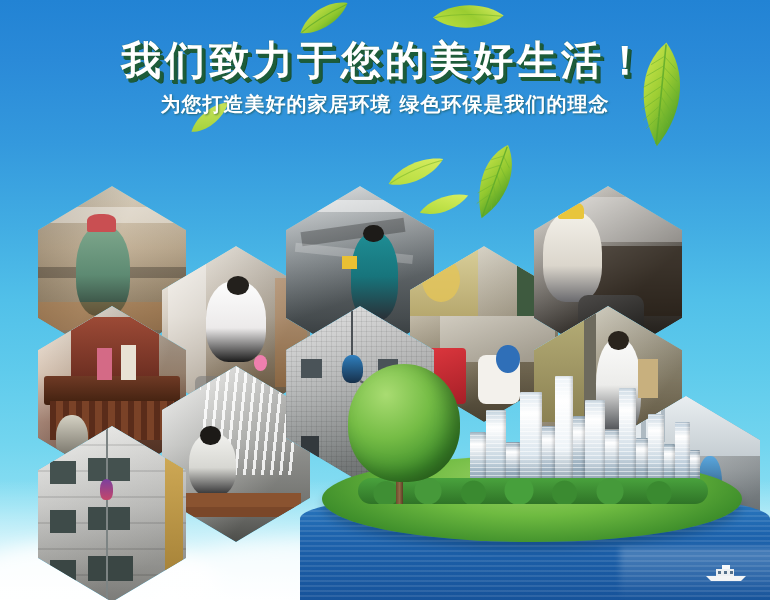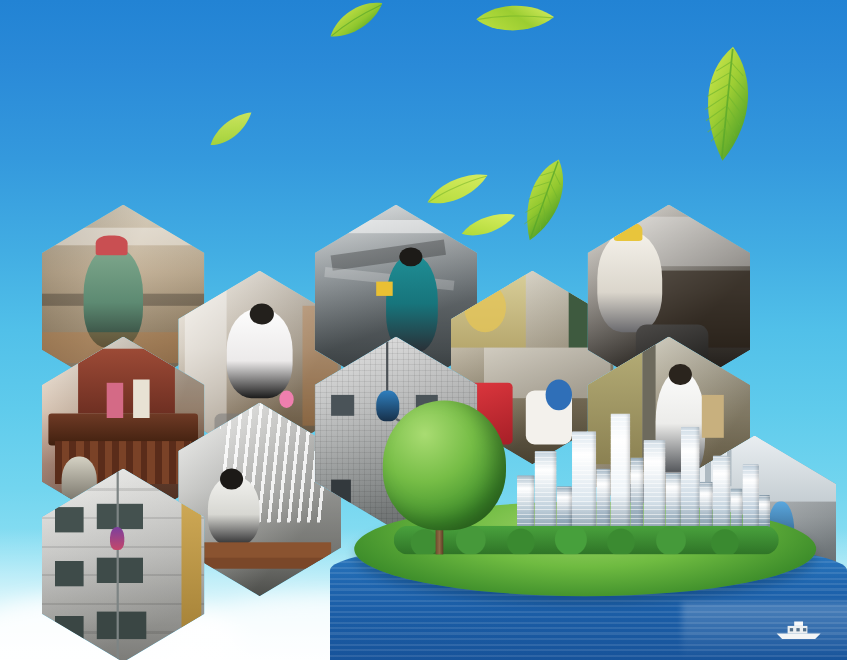--- a/index.html
+++ b/index.html
@@ -155,20 +155,24 @@
 </style>
 </head>
 <body>
 
 <div id="banner">
 
   <div class="cloud" style="left:-40px;bottom:-30px;width:260px;height:90px;opacity:.85;"></div>
   <div class="cloud" style="left:150px;bottom:-40px;width:300px;height:100px;opacity:.7;"></div>
   <div class="cloud" style="left:560px;bottom:-36px;width:280px;height:92px;opacity:.6;"></div>
 
+  <div id="headline-wrap">
+    <h1 id="headline">我们致力于您的美好生活！</h1>
+    <p id="subhead">为您打造美好的家居环境 绿色环保是我们的理念</p>
+  </div>
 
   <div class="leaf" style="left:296px;top:5px;transform:rotate(-18deg);">
     <svg width="56" height="26" viewBox="0 0 56 26">
       <defs>
           <linearGradient id="lg1" x1="0" y1="0" x2="1" y2="1">
         <stop offset="0%" stop-color="#d3e84f"></stop>
             <stop offset="60%" stop-color="#8fc72e"></stop>
         <stop offset="100%" stop-color="#3f9a24"></stop>
           </linearGradient>
         </defs>

